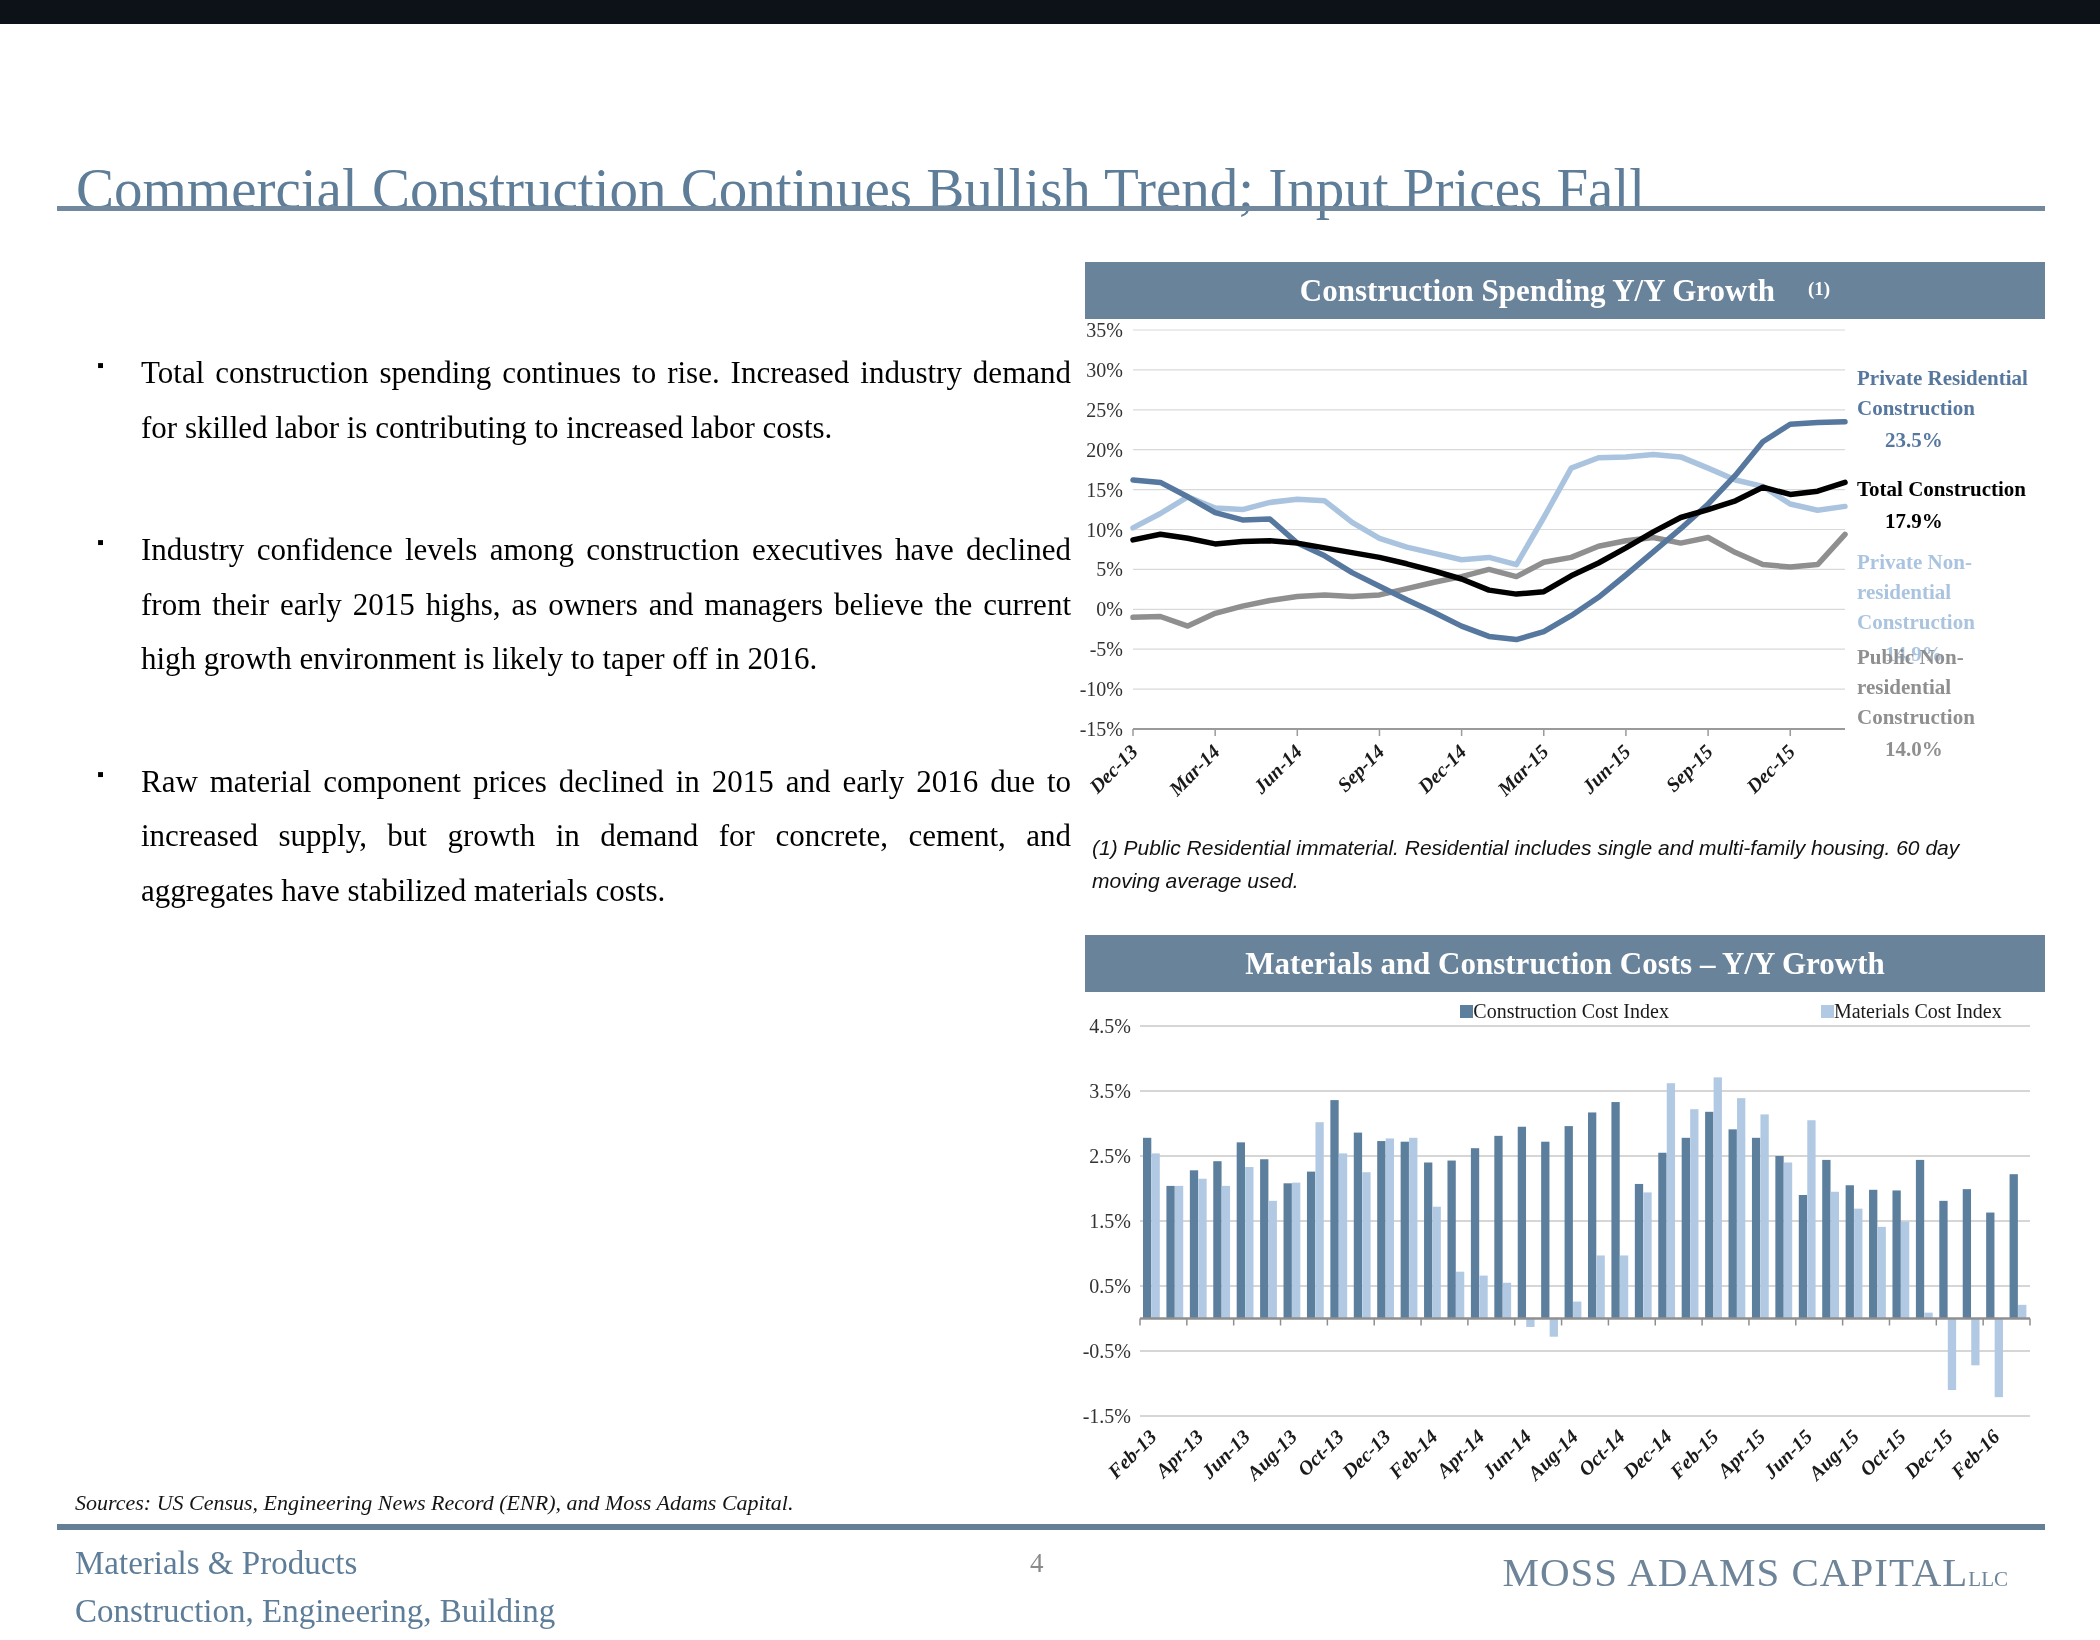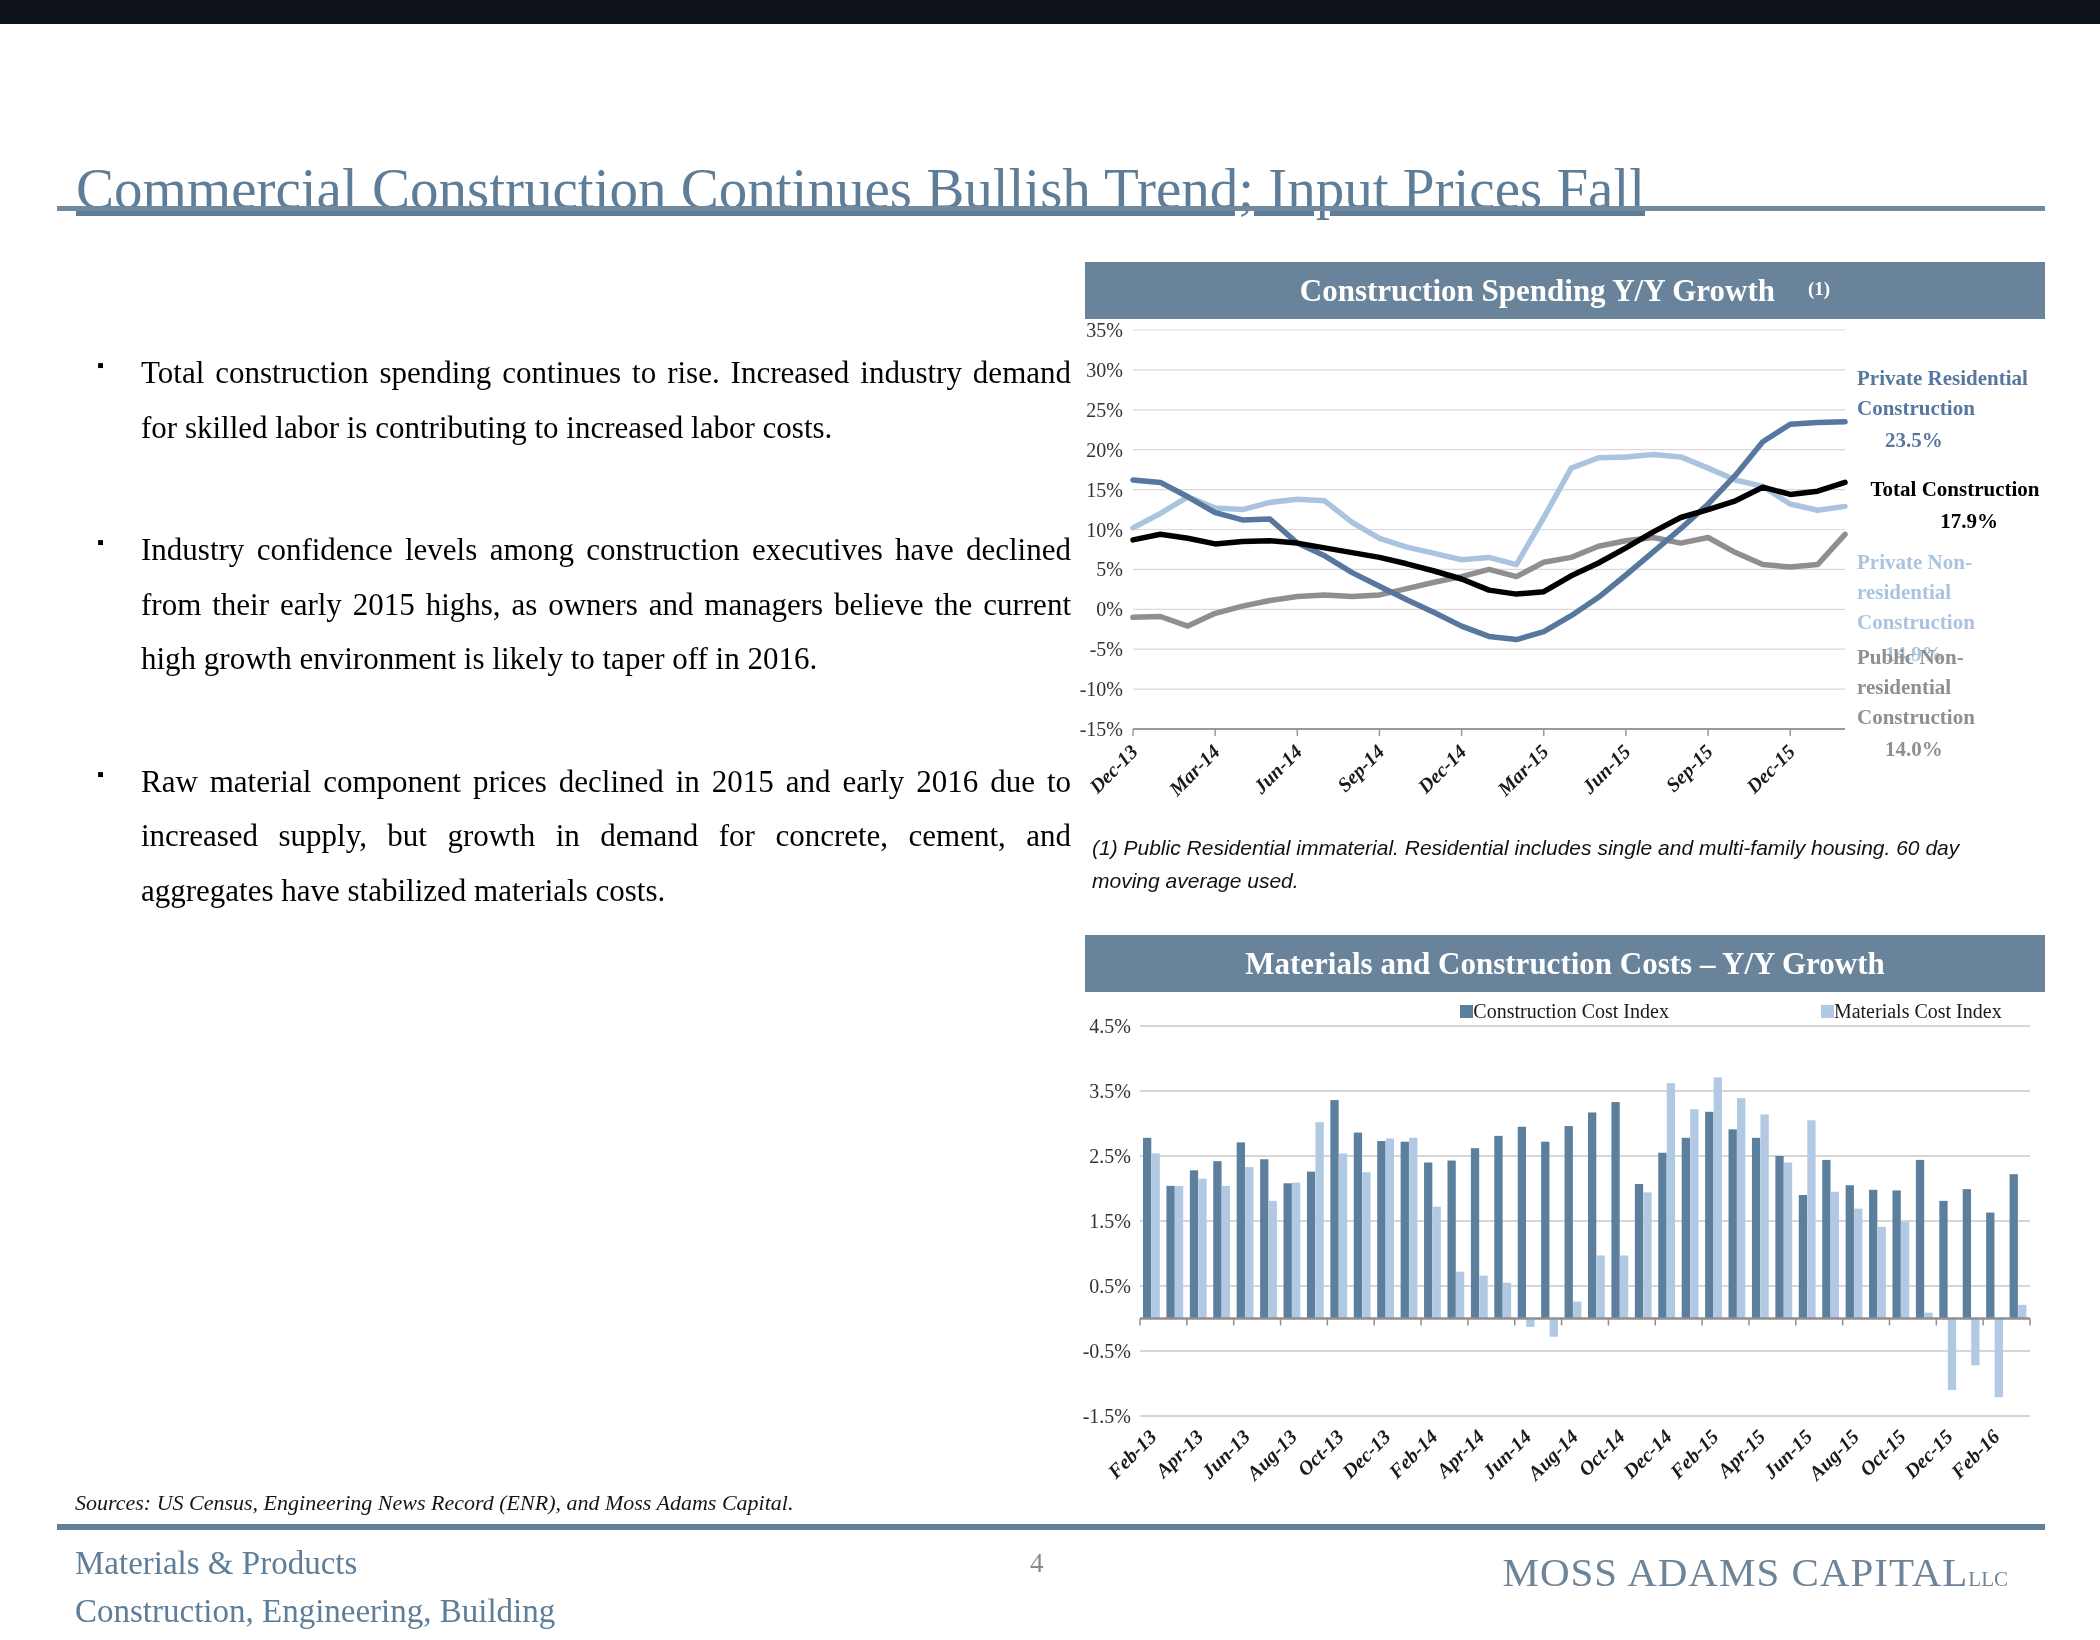--- a/index.html
+++ b/index.html
@@ -1,21 +1,21 @@
 <!DOCTYPE html>
 <html><head>
 <meta charset="utf-8">
 <style>
   html,body{margin:0;padding:0;background:#ffffff;}
   body{width:2100px;height:1640px;position:relative;overflow:hidden;
        font-family:"Liberation Serif",serif;color:#000;}
   .abs{position:absolute;}
   #top-bar{left:0;top:0;width:2100px;height:24px;background:#0d1118;}
   #page-title{left:76px;top:118px;width:1960px;font-size:57px;color:#5e7d98;
-              white-space:nowrap;font-weight:normal;text-decoration:underline;}
+              white-space:nowrap;font-weight:normal;}
   #title-rule{left:57px;top:206px;width:1988px;height:5px;background:#71889d;}
 
   
   #bullets{left:101px;top:330px;width:930px;}
   #bullets li{list-style:none;position:relative;font-size:31px;line-height:1.76;
               text-align:justify;margin:0 0 68px 0;}
   #bullets li::before{content:"▪";position:absolute;left:-44px;top:2px;font-size:20px;color:#000;}
 
   
   .chart-header{left:1085px;width:960px;height:57px;background:#69839b;color:#ffffff;
@@ -112,21 +112,21 @@
     <polyline points="48.0,201.9 75.4,187.5 102.8,170.8 130.2,182.0 157.5,183.6 184.9,176.4 212.3,173.2 239.7,174.8 267.1,196.3 294.5,212.3 321.8,221.1 349.2,227.4 376.6,233.8 404.0,231.4 431.4,238.6 458.8,191.5 486.2,142.1 513.5,131.7 540.9,130.9 568.3,128.5 595.7,130.9 623.1,142.1 650.5,154.0 677.8,160.4 705.2,178.0 732.6,184.3 760.0,180.4" fill="none" stroke="#aac4e0" stroke-width="5.5" stroke-linejoin="round" stroke-linecap="round"></polyline>
     <polyline points="48.0,291.3 75.4,290.5 102.8,300.1 130.2,287.3 157.5,280.1 184.9,274.5 212.3,270.5 239.7,268.9 267.1,270.5 294.5,268.9 321.8,262.6 349.2,256.2 376.6,250.6 404.0,243.4 431.4,250.6 458.8,236.2 486.2,231.4 513.5,220.3 540.9,214.7 568.3,211.5 595.7,217.1 623.1,211.5 650.5,226.6 677.8,238.6 705.2,241.0 732.6,238.6 760.0,208.3" fill="none" stroke="#8f8f8f" stroke-width="5.5" stroke-linejoin="round" stroke-linecap="round"></polyline>
     <polyline points="48.0,154.0 75.4,156.4 102.8,170.8 130.2,186.7 157.5,193.9 184.9,193.1 212.3,217.1 239.7,229.8 267.1,246.6 294.5,260.2 321.8,273.7 349.2,286.5 376.6,300.1 404.0,310.4 431.4,313.6 458.8,305.6 486.2,289.7 513.5,271.3 540.9,249.0 568.3,225.8 595.7,202.7 623.1,178.0 650.5,149.2 677.8,115.7 705.2,98.2 732.6,96.6 760.0,95.8" fill="none" stroke="#56779e" stroke-width="5.5" stroke-linejoin="round" stroke-linecap="round"></polyline>
     <polyline points="48.0,213.9 75.4,208.3 102.8,212.3 130.2,217.9 157.5,215.5 184.9,214.7 212.3,217.1 239.7,221.9 267.1,226.6 294.5,231.4 321.8,237.8 349.2,245.0 376.6,253.0 404.0,264.1 431.4,268.1 458.8,265.7 486.2,249.8 513.5,237.0 540.9,221.9 568.3,205.9 595.7,191.5 623.1,183.6 650.5,174.8 677.8,161.2 705.2,168.4 732.6,165.2 760.0,156.4" fill="none" stroke="#000000" stroke-width="5.5" stroke-linejoin="round" stroke-linecap="round"></polyline>
   </svg>
 
 <div class="series-label" style="top: 363px; color: rgb(86, 119, 158);">
   <span>Private Residential Construction</span>
   <div class="val">23.5%</div>
 </div>
-<div class="series-label" style="top: 474px; color: rgb(0, 0, 0); text-align: center;">
+<div class="series-label" style="top: 474px; color: rgb(0, 0, 0);">
   <span>Total Construction</span>
   <div class="val">17.9%</div>
 </div>
 <div class="series-label" style="top: 547px; color: rgb(170, 196, 224);">
   <span>Private Non-residential Construction</span>
   <div class="val">14.9%</div>
 </div>
 <div class="series-label" style="top: 642px; color: rgb(143, 143, 143);">
   <span>Public Non-residential Construction</span>
   <div class="val">14.0%</div>

